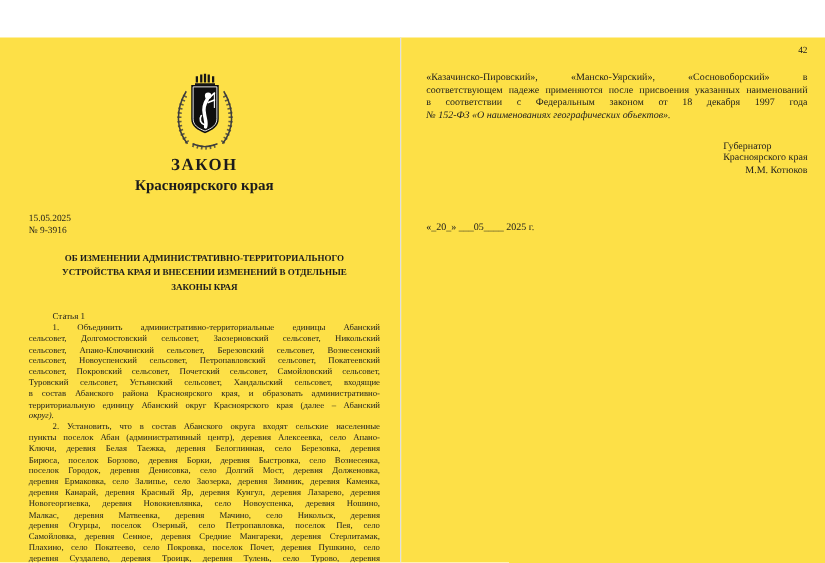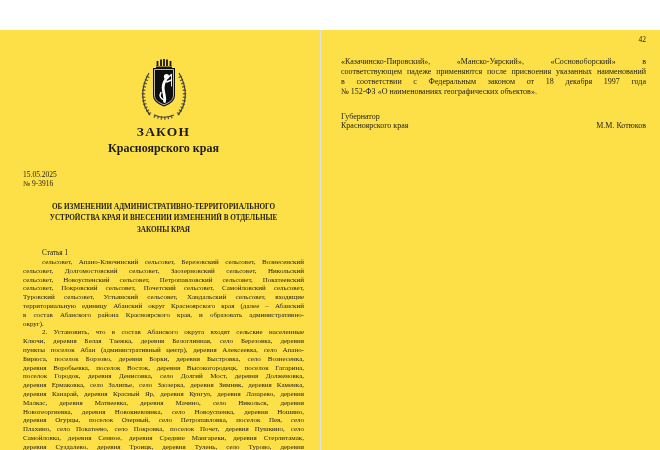--- a/index.html
+++ b/index.html
@@ -17,27 +17,27 @@
   .law-region { text-align:center; font-weight:bold; font-size:12px; margin-top:1px; }
   .meta-row { display:flex; justify-content:space-between; font-size:7.5px; margin-top:14px;flex-direction:column; }
 
   .doc-title { margin-top:14px; font-weight:bold; font-size:7.2px; line-height:11.4px; }
   .doc-title .tline { text-align:center; text-align-last:center; }
 
   .article-heading { font-weight:normal; font-size:7.2px; line-height:8.8px; padding-left:19px; margin-top:13px; }
 
   .body-par { font-size:7px; line-height:8.8px; }
   .tline { text-align:justify; text-align-last:justify; }
-  .tline.loose { text-align-last:left; }
+  .tline.loose { text-align-last:left;font-style:italic; }
   .indent-first .tline:first-child { padding-left:19px; }
 
   
   .page-number { text-align:right; font-size:7.5px; margin-top:5px; }
   .page-right .body-par { margin-top:13px; font-size:8px; line-height:9.9px; }
-  .sig-block { margin-top:15px; display:flex; justify-content:space-between; align-items:flex-end; font-size:8px; line-height:9.5px; }
+  .sig-block { margin-top:15px; display:flex; justify-content:space-between; align-items:flex-end; font-size:8px; line-height:9.5px;flex-direction:column; }
   .sign-date { margin-top:37px; font-size:8px; }
 </style>
 </head>
 <body>
 
 <div class="canvas">
 
   <div class="page page-left">
 
     <div class="emblem">
@@ -76,43 +76,43 @@
 
     <div class="doc-title">
         <div class="tline">ОБ ИЗМЕНЕНИИ АДМИНИСТРАТИВНО-ТЕРРИТОРИАЛЬНОГО</div>
         <div class="tline">УСТРОЙСТВА КРАЯ И ВНЕСЕНИИ ИЗМЕНЕНИЙ В ОТДЕЛЬНЫЕ</div>
         <div class="tline">ЗАКОНЫ КРАЯ</div>
       </div>
 
     <div class="article-heading">Статья 1</div>
 
     <div class="body-par indent-first">
+        <div class="tline">1. Объединить административно-территориальные единицы Абанский</div>
+        <div class="tline">сельсовет, Долгомостовский сельсовет, Заозерновский сельсовет, Никольский</div>
         <div class="tline">сельсовет, Апано-Ключинский сельсовет, Березовский сельсовет, Вознесенский</div>
-        <div class="tline">сельсовет, Долгомостовский сельсовет, Заозерновский сельсовет, Никольский</div>
         <div class="tline">сельсовет, Новоуспенский сельсовет, Петропавловский сельсовет, Покатеевский</div>
         <div class="tline">сельсовет, Покровский сельсовет, Почетский сельсовет, Самойловский сельсовет,</div>
         <div class="tline">Туровский сельсовет, Устьянский сельсовет, Хандальский сельсовет, входящие</div>
+        <div class="tline">в состав Абанского района Красноярского края, и образовать административно-</div>
         <div class="tline">территориальную единицу Абанский округ Красноярского края (далее – Абанский</div>
-        <div class="tline">в состав Абанского района Красноярского края, и образовать административно-</div>
         <div class="tline loose">округ).</div>
       </div>
     <div class="body-par indent-first">
         <div class="tline">2. Установить, что в состав Абанского округа входят сельские населенные</div>
+        <div class="tline">пункты поселок Абан (административный центр), деревня Алексеевка, село Апано-</div>
         <div class="tline">Ключи, деревня Белая Таежка, деревня Белоглинная, село Березовка, деревня</div>
-        <div class="tline">пункты поселок Абан (административный центр), деревня Алексеевка, село Апано-</div>
         <div class="tline">Бирюса, поселок Борзово, деревня Борки, деревня Быстровка, село Вознесенка,</div>
-        <div class="tline">деревня Воробьевка, поселок Восток, деревня Высокогородецк, поселок Гагарина,</div>
         <div class="tline">поселок Городок, деревня Денисовка, село Долгий Мост, деревня Долженовка,</div>
         <div class="tline">деревня Ермаковка, село Залипье, село Заозерка, деревня Зимник, деревня Каменка,</div>
         <div class="tline">деревня Канарай, деревня Красный Яр, деревня Кунгул, деревня Лазарево, деревня</div>
+        <div class="tline">Новогеоргиевка, деревня Новокиевлянка, село Новоуспенка, деревня Ношино,</div>
         <div class="tline">Малкас, деревня Матвеевка, деревня Мачино, село Никольск, деревня</div>
-        <div class="tline">Новогеоргиевка, деревня Новокиевлянка, село Новоуспенка, деревня Ношино,</div>
         <div class="tline">деревня Огурцы, поселок Озерный, село Петропавловка, поселок Пея, село</div>
+        <div class="tline">Самойловка, деревня Сенное, деревня Средние Мангареки, деревня Стерлитамак,</div>
         <div class="tline">Плахино, село Покатеево, село Покровка, поселок Почет, деревня Пушкино, село</div>
-        <div class="tline">Самойловка, деревня Сенное, деревня Средние Мангареки, деревня Стерлитамак,</div>
         <div class="tline">деревня Суздалево, деревня Троицк, деревня Тулень, село Турово, деревня</div>
       </div>
   </div>
 
   <div class="page page-right">
     <div class="page-number">42</div>
 
     <div class="body-par">
         <div class="tline">«Казачинско-Пировский», «Манско-Уярский», «Сосновоборский» в</div>
         <div class="tline">соответствующем падеже применяются после присвоения указанных наименований</div>
@@ -121,15 +121,16 @@
       </div>
 
     <div class="sig-block">
       <div>
         <div>Губернатор</div>
         <div>Красноярского края</div>
       </div>
       <div class="sig-name">М.М. Котюков</div>
     </div>
 
+    <div class="sign-date">«_20_» ___05____ 2025 г.</div>
   </div>
 
 </div>
 
 </body></html>

